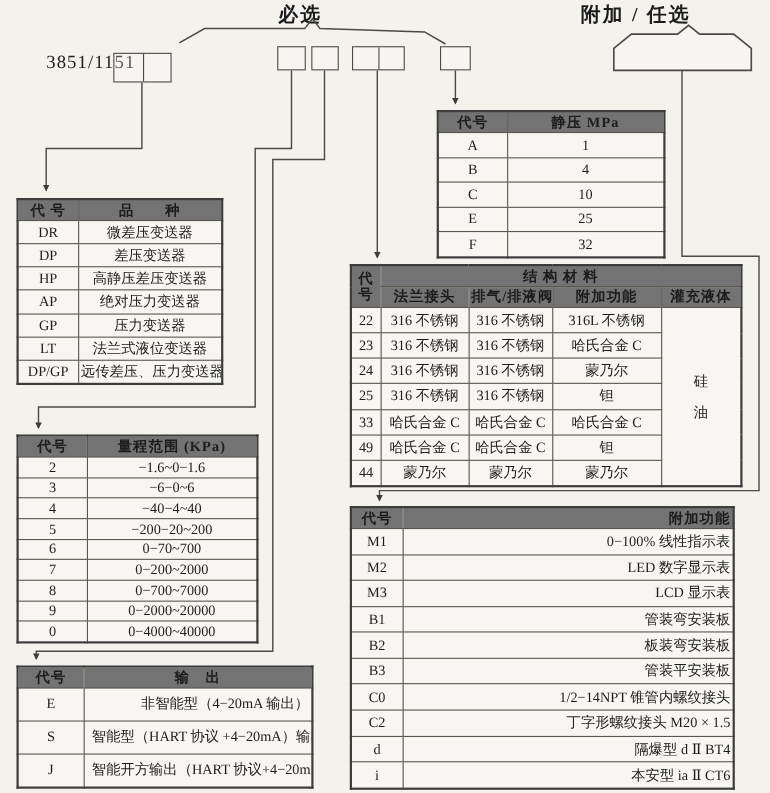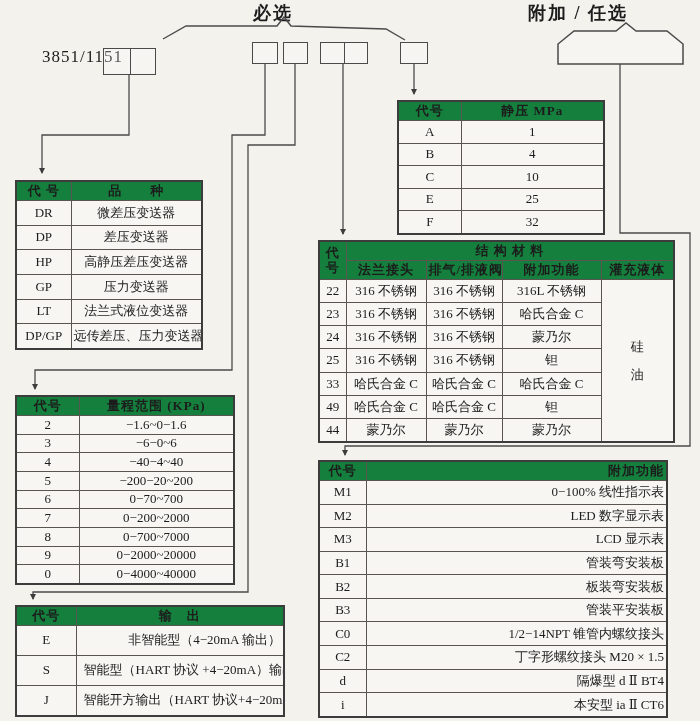--- a/index.html
+++ b/index.html
@@ -12,21 +12,21 @@
   .abs{position:absolute;}
   .label{font-weight:bold;font-size:18px;letter-spacing:2px;white-space:nowrap;}
   .model{font-size:17px;letter-spacing:1px;font-weight:normal;}
   .sel-box{position:absolute;border:1.4px solid #4a4a4a;background:rgba(255,255,255,0.25);box-sizing:border-box;}
   .sel-box .mid{position:absolute;left:50%;top:0;bottom:0;width:0;border-left:1.2px solid #4a4a4a;}
   svg.wire{position:absolute;left:0;top:0;pointer-events:none;}
   table.tbl{border-collapse:collapse;table-layout:fixed;position:absolute;
     border:2px solid #3c3c3c;font-size:13px;background:rgba(252,251,248,0.45);}
   table.tbl th,table.tbl td{border:1px solid #5a564f;text-align:center;
     padding:0 2px;overflow:hidden;white-space:nowrap;}
-  table.tbl thead th{background:#15803d;font-weight:bold;letter-spacing:1px;}
+  table.tbl thead th{background:#737373;font-weight:bold;letter-spacing:1px;}
   table.tbl td.left, table.tbl th.left{text-align:right;padding-left:7px;}
   .fill-cell div{margin:15px 0;line-height:1;}
   .small{font-size:12.5px;}
 </style>
 </head>
 <body>
 
 <div class="abs label" style="left:244px;top:1px;width:58px;text-align:center;">必选</div>
 <div class="abs label" style="left:528px;top:1px;width:130px;text-align:left;">附加 / 任选</div>
 <div class="abs model" style="left:18px;top:47px;margin-left:24px;">3851/1151</div>
@@ -75,20 +75,24 @@
       </tr>
       <tr>
         <td>DP</td>
         <td>差压变送器</td>
       </tr>
       <tr>
         <td>HP</td>
         <td>高静压差压变送器</td>
       </tr>
       <tr>
+        <td>AP</td>
+        <td>绝对压力变送器</td>
+      </tr>
+      <tr>
         <td>GP</td>
         <td>压力变送器</td>
       </tr>
       <tr>
         <td>LT</td>
         <td>法兰式液位变送器</td>
       </tr>
       <tr>
         <td>DP/GP</td>
         <td>远传差压、压力变送器</td>

